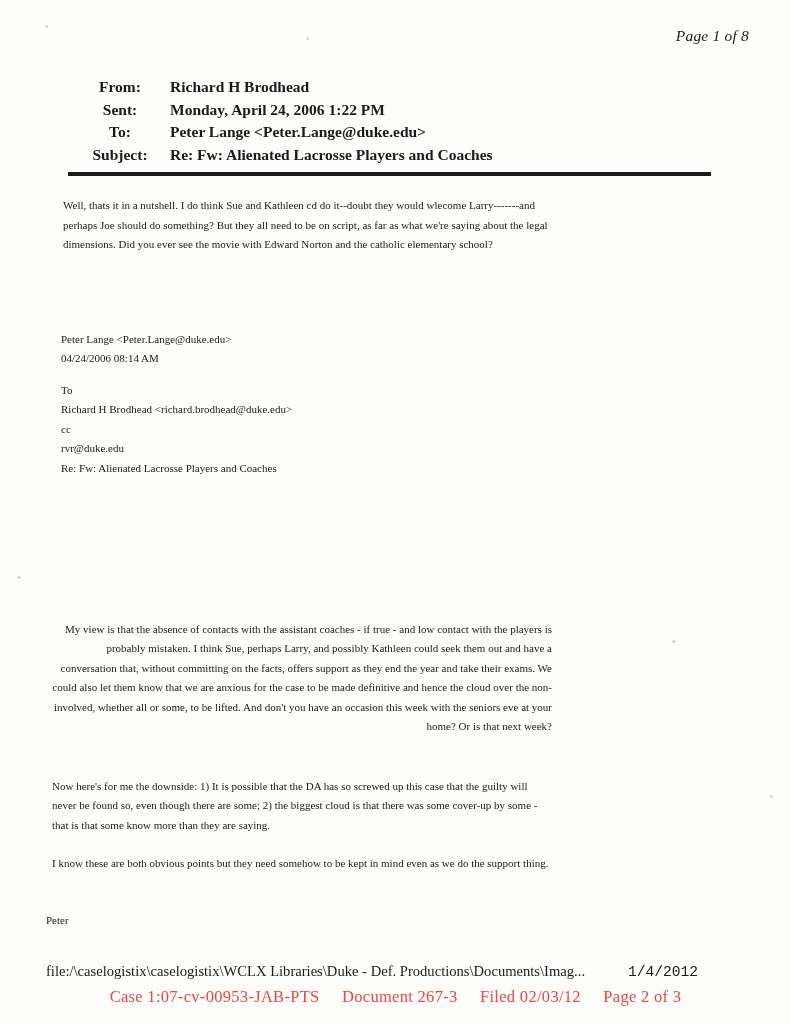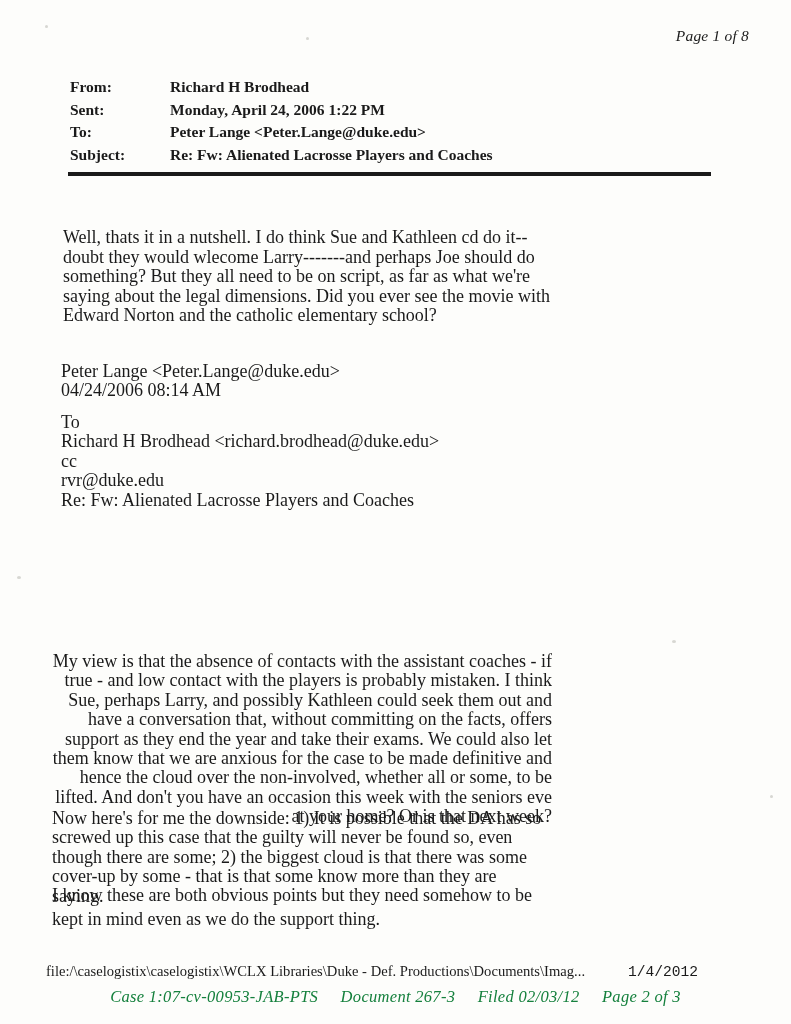--- a/index.html
+++ b/index.html
@@ -39,38 +39,38 @@
   }
   .hdr-row {
     display: flex;
     align-items: baseline;
     margin-bottom: 4.5px;
   }
   .hdr-label {
     width: 100px;
     font-weight: bold;
     font-size: 15.5px;
+    text-align: center;
   }
   .hdr-value {
     font-size: 15.5px;
     font-weight: bold;
   }
   .rule {
     position: absolute;
     top: 172px;
     left: 68px;
     width: 643px;
     height: 4px;
     background: #1a1a1a;
   }
   .body-block {
     position: absolute;
-    font-size: 18px;
+    font-size: 11px;
     line-height: 19.6px;
-    margin-top: 32px;
   }
   #reply-text {
     top: 196px;
     left: 63px;
     width: 500px;
   }
   #orig-from {
     top: 330px;
     left: 61px;
     width: 460px;
@@ -121,22 +121,21 @@
     font-family: Liberation Mono, monospace;
   }
   .footer-case {
     position: absolute;
     bottom: 17px;
     left: 0;
     width: 791px;
     text-align: center;
     font-size: 16.5px;
     letter-spacing: .3px;
-    color: #15803d;
-    font-style: italic;
+    color: #ef4444;
   }
   .footer-case span { margin: 0 9px; }
 </style>
 </head>
 <body>
 
 <div class="page">
 
   <div class="speck" style="top:25px;left:45px;width:3px;height:3px;"></div>
   <div class="speck" style="top:37px;left:306px;width:3px;height:3px;"></div>
@@ -178,20 +177,21 @@
     <div>To</div>
     <div>Richard H Brodhead &lt;richard.brodhead@duke.edu&gt;</div>
     <div>cc</div>
     <div>rvr@duke.edu</div>
     <div>Re: Fw: Alienated Lacrosse Players and Coaches</div>
   </div>
 
   <div class="body-block" id="para-1">My view is that the absence of contacts with the assistant coaches - if true - and low contact with the players is probably mistaken. I think Sue, perhaps Larry, and possibly Kathleen could seek them out and have a conversation that, without committing on the facts, offers support as they end the year and take their exams. We could also let them know that we are anxious for the case to be made definitive and hence the cloud over the non-involved, whether all or some, to be lifted. And don't you have an occasion this week with the seniors eve at your home? Or is that next week?</div>
   <div class="body-block" id="para-2">Now here's for me the downside: 1) It is possible that the DA has so screwed up this case that the guilty will never be found so, even though there are some; 2) the biggest cloud is that there was some cover-up by some - that is that some know more than they are saying.</div>
   <div class="body-block" id="para-3">I know these are both obvious points but they need somehow to be kept in mind even as we do the support thing.</div>
+  <div class="body-block" id="signature">Peter</div>
 
   <div class="footer-path">file:/\caselogistix\caselogistix\WCLX Libraries\Duke - Def. Productions\Documents\Imag...</div>
   <div class="footer-date">1/4/2012</div>
 
   <div class="footer-case">
     <span>Case 1:07-cv-00953-JAB-PTS</span>
     <span>Document 267-3</span>
     <span>Filed 02/03/12</span>
     <span>Page 2 of 3</span>
   </div>

